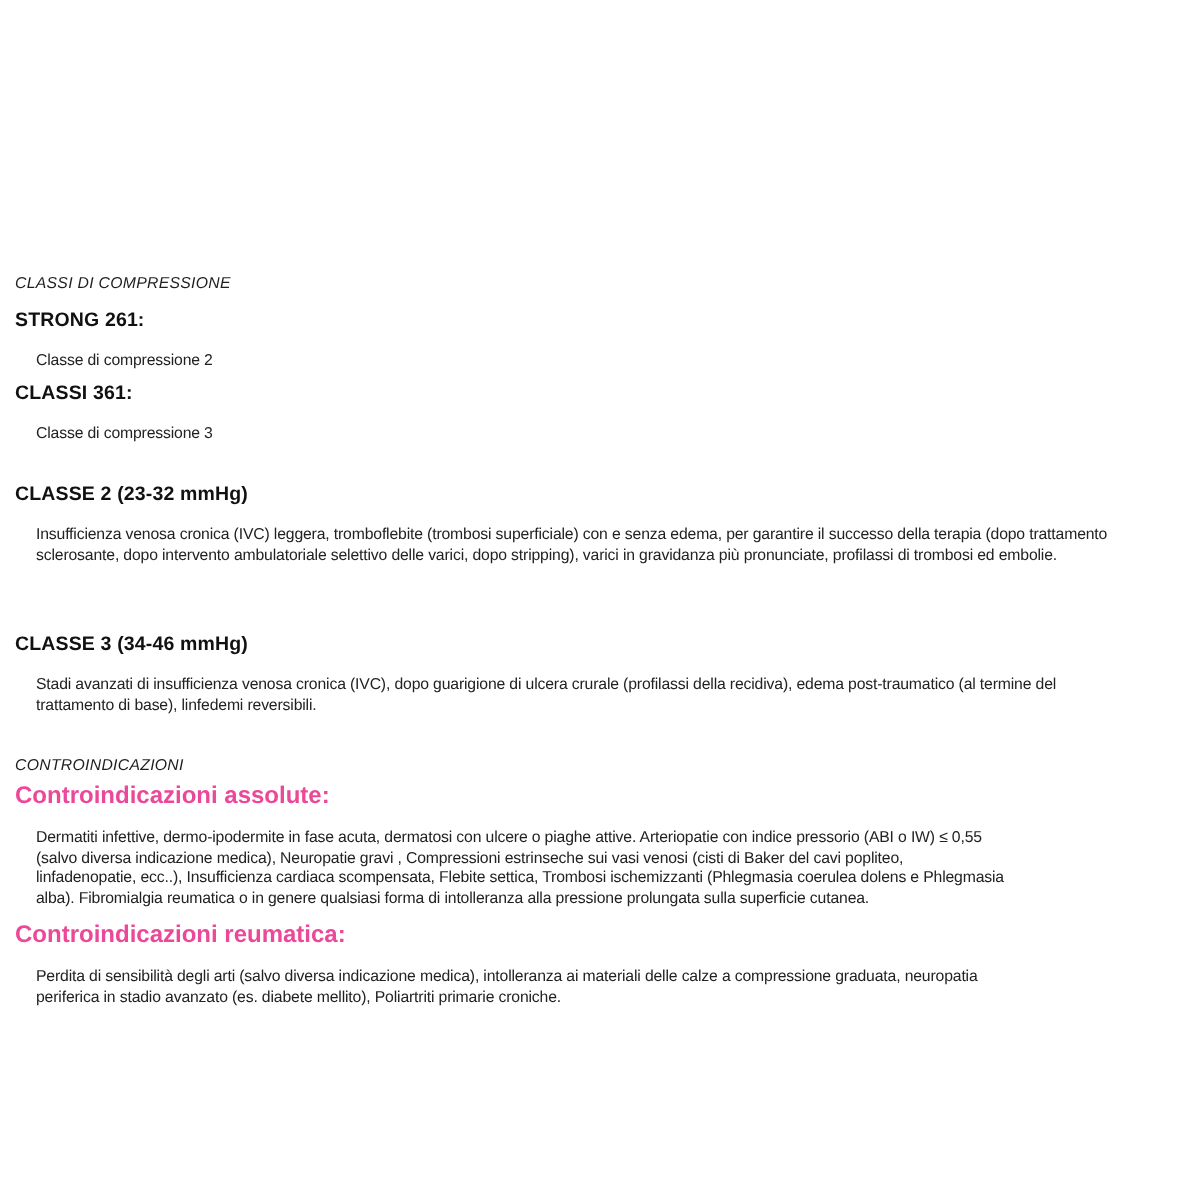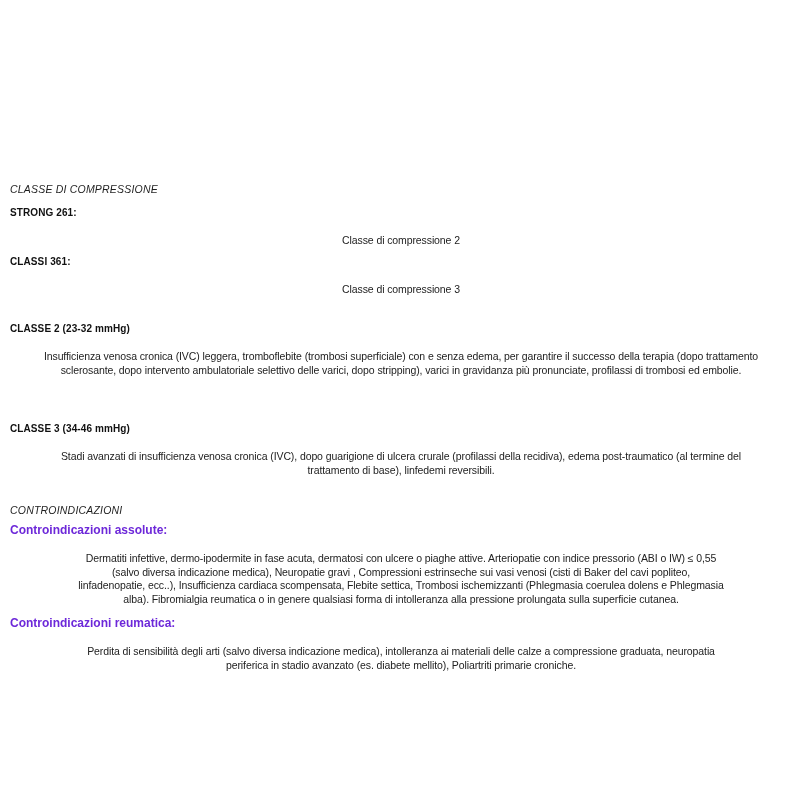--- a/index.html
+++ b/index.html
@@ -23,58 +23,57 @@
   .section-title {
     font-style: italic;
     font-size: 10.5px;
     line-height: 13px;
     letter-spacing: 0.2px;
     color: #1e1e1e;
     margin: 0;
   }
   .subheading {
     font-weight: bold;
-    font-size: 10px;
+    font-size: 13px;
     line-height: 14px;
     letter-spacing: 0.1px;
     color: #111111;
     margin: 0;
   }
   .subheading-lg {
     font-weight: bold;
-    font-size: 12px;
+    font-size: 16px;
     line-height: 15px;
-    color: #6d28d9;
+    color: #ec4899;
     margin: 0;
   }
   .body-text {
     font-size: 10.5px;
     line-height: 13.5px;
     letter-spacing: -0.1px;
     color: #222222;
     margin: 14px;
     white-space: pre-line;
-    text-align: center;
   }
   
   .mb6  { margin-bottom: 6px; }
   .mb7  { margin-bottom: 7px; }
   .mb8  { margin-bottom: 8px; }
   .mb10 { margin-bottom: 10px; }
   .mb26 { margin-bottom: 26px; }
   .mb27 { margin-bottom: 27px; }
   .mb5  { margin-bottom: 5px; margin-top: 45px; }
 </style>
 </head>
 <body>
 
 <div class="doc">
 
   <div>
-    <p class="section-title mb10">CLASSE DI COMPRESSIONE</p>
+    <p class="section-title mb10">CLASSI DI COMPRESSIONE</p>
 
     <p class="subheading mb6">STRONG 261:</p>
     <p class="body-text mb7">Classe di compressione 2</p>
 
     <p class="subheading mb6">CLASSI 361:</p>
     <p class="body-text mb26">Classe di compressione 3</p>
   </div>
 
   <div>
 

